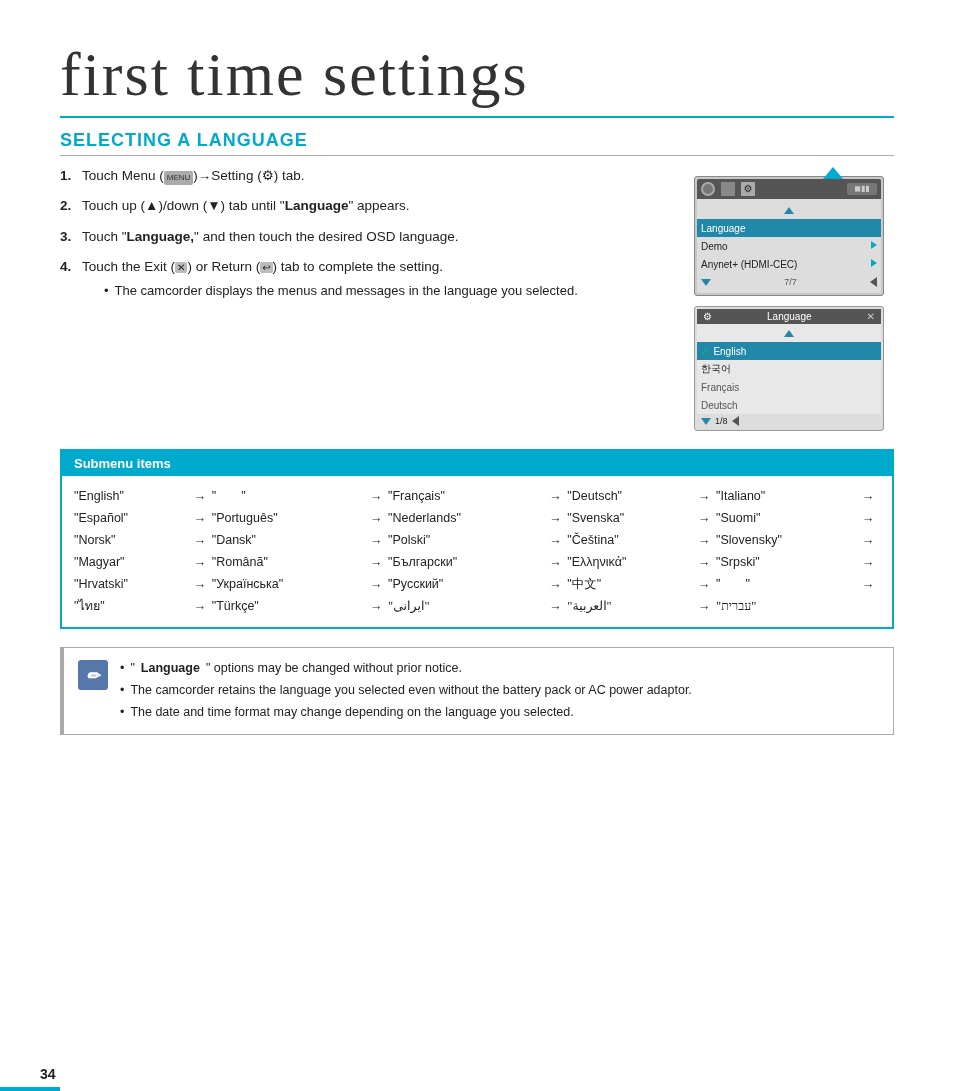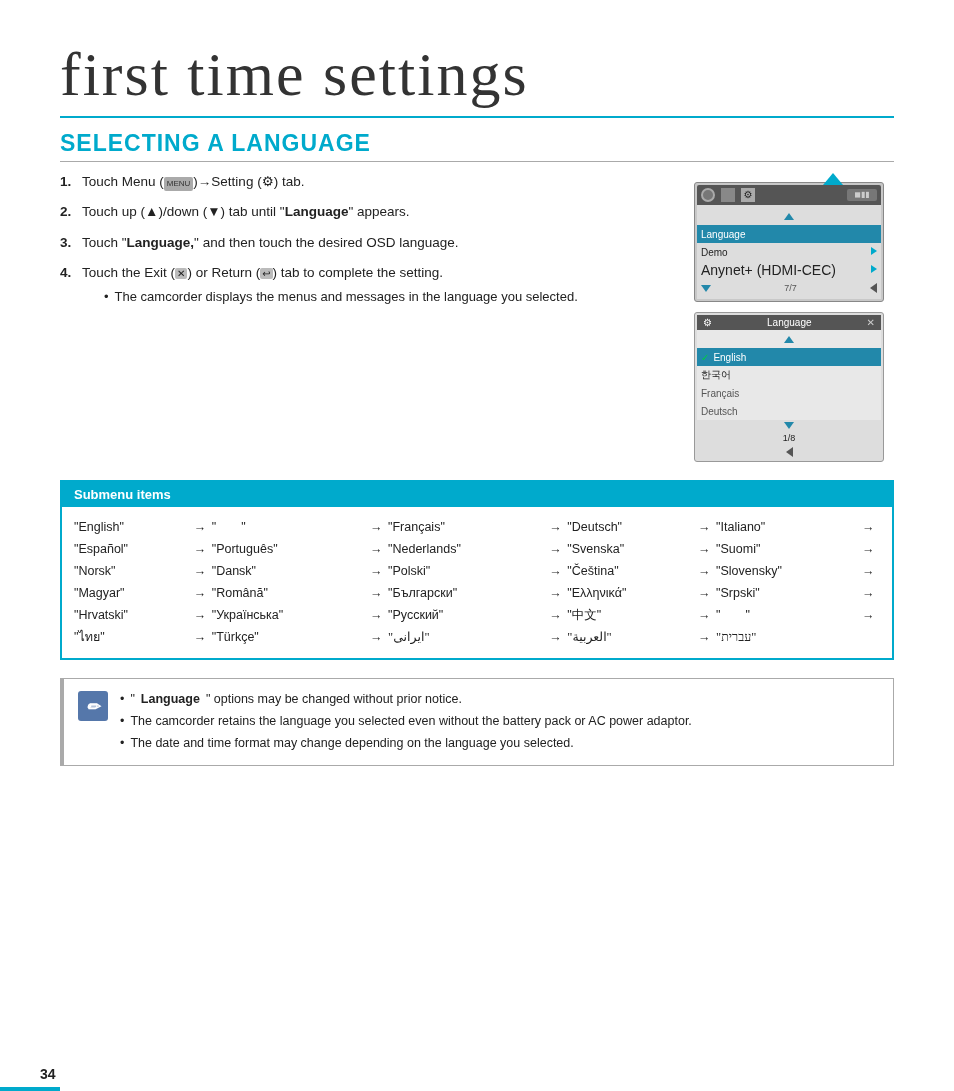--- a/index.html
+++ b/index.html
@@ -26,21 +26,21 @@
       color: #333;
       letter-spacing: 2px;
       line-height: 1.1;
       margin-bottom: 12px;
       border-bottom: 2px solid #00aacc;
       padding-bottom: 8px;
     }
 
     
     .section-heading {
-      font-size: 23px;
+      font-size: 18px;
       font-weight: bold;
       color: #00aacc;
       text-transform: uppercase;
       letter-spacing: 1px;
       margin-top: 6px;
       margin-bottom: 10px;
       border-bottom: 1px solid #aaa;
       padding-bottom: 4px;
     }
 
@@ -246,21 +246,20 @@
       font-size: 10px;
       color: #555;
     }
     .lang-nav {
       display: flex;
       align-items: center;
       padding: 2px 4px;
       background: #ddd;
       gap: 4px;
       font-size: 9px;
-      flex-direction: column;
     }
 
     
     .submenu-box {
       border: 2px solid #00aacc;
       border-radius: 0;
       margin-bottom: 18px;
     }
     .submenu-header {
       background: #00aacc;
@@ -429,21 +428,21 @@
           </div>
           <div class="menu-row highlighted">
             <span class="label">Language</span>
           </div>
           <div class="menu-row">
             <span class="label">Demo</span>
             <span class="right-content">
               <span class="arrow-triangle"></span>
             </span>
           </div>
-          <div class="menu-row" style="font-size:14px;gap:22px;">
+          <div class="menu-row" style="font-size:10px;gap:22px;">
             <span class="label">Anynet+ (HDMI-CEC)</span>
             <span class="right-content">
               <span class="arrow-triangle"></span>
             </span>
           </div>
 
           <div class="menu-row" style="justify-content:space-between;">
             <div style="display:flex;align-items:center;gap:4px;">
               <span class="nav-arrow-down"></span>
             </div>

